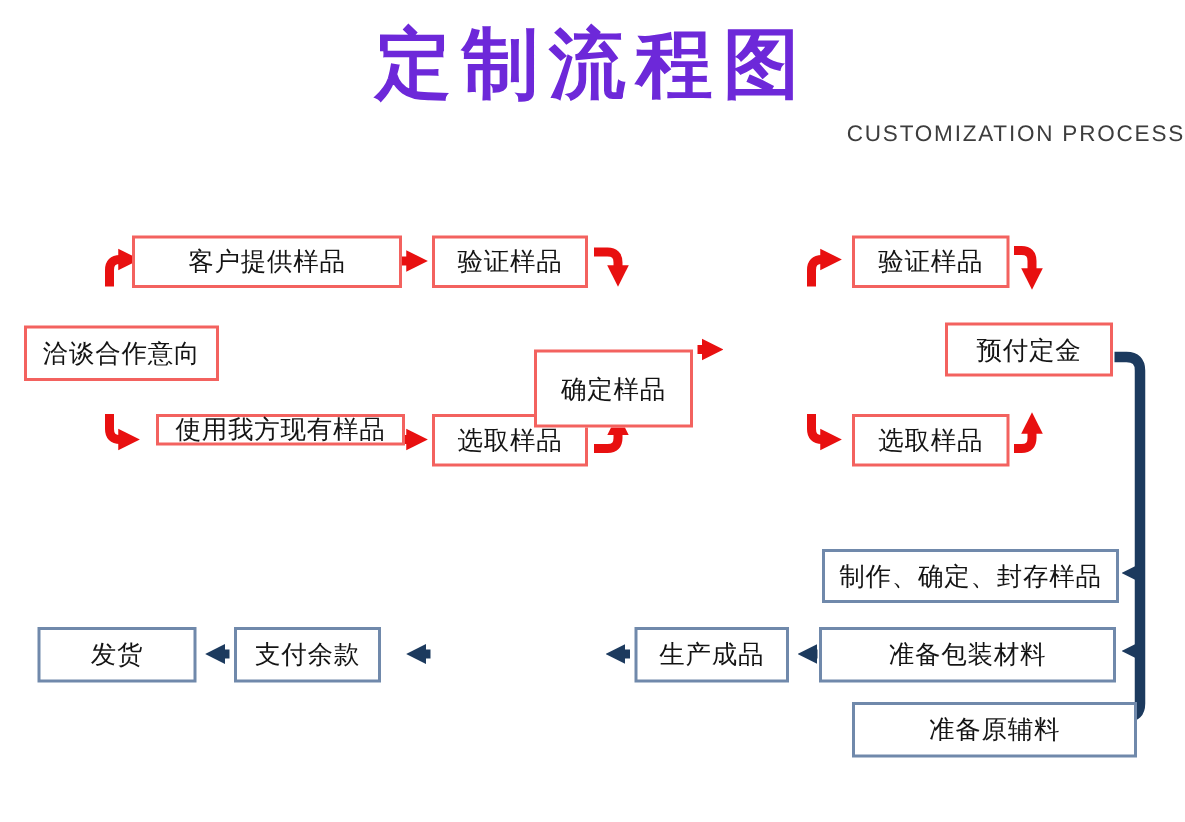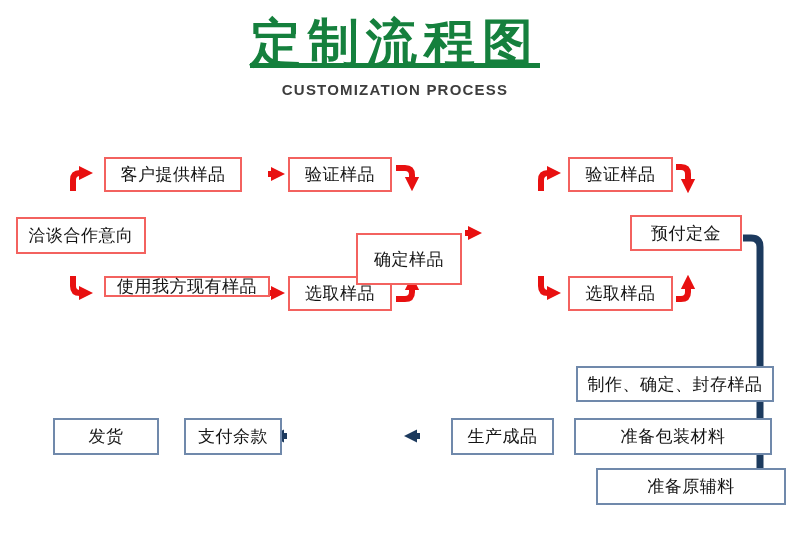--- a/index.html
+++ b/index.html
@@ -10,32 +10,32 @@
   }
   html,body{margin:0;padding:0;}
   body{
     width:790px;height:548px;background:#ffffff;overflow:hidden;position:relative;
     font-family:"Liberation Sans","DejaVu Sans",sans-serif;
   }
   .stage{position:absolute;inset:0;width:790px;height:548px;}
   .hdr{position:absolute;left:0;top:0;width:790px;text-align:center;}
   .hdr h1{
     margin:14px 0 0 0;font-size:51px;line-height:58px;font-weight:900;
-    color:#15803d;letter-spacing:7px;text-decoration:underline;
+    color:#6d28d9;letter-spacing:7px;
   }
   .hdr .sub{
-    margin-top:9px;font-size:15px;font-weight:700;color:#3d3d3d;letter-spacing:1.2px;
+    margin-top:9px;font-size:15px;font-weight:400;color:#3d3d3d;letter-spacing:1.2px;text-align:right;
   }
   .node{
     position:absolute;display:flex;align-items:center;justify-content:center;
     background:#fff;box-sizing:border-box;font-size:17px;color:#141414;
     white-space:nowrap;letter-spacing:0.5px;
   }
   .node.red{border:2px solid var(--red-box-border);}
-  .node.blue{border:2px solid var(--blue-box-border);margin-left:28px;}
+  .node.blue{border:2px solid var(--blue-box-border);}
   svg.wires{position:absolute;left:0;top:0;pointer-events:none;}
   .rwire{stroke:var(--red-arrow);stroke-width:6;fill:none;stroke-linejoin:round;stroke-linecap:butt;}
   .bwire{stroke:var(--blue-arrow);stroke-width:7;fill:none;stroke-linejoin:round;stroke-linecap:butt;}
   .bwire.thin{stroke-width:6;}
   .rhead{fill:var(--red-arrow);}
   .bhead{fill:var(--blue-arrow);}
 </style>
 </head>
 <body>
 
@@ -77,21 +77,21 @@
     <path class="bwire thin" d="M 760 382 L 759 382" marker-end="url(#bh)"></path>
     <path class="bwire thin" d="M 760 434 L 759 434" marker-end="url(#bh)"></path>
 
     <path class="bwire thin" d="M 545 436 L 543 436" marker-end="url(#bh)"></path>
     <path class="bwire thin" d="M 420 436 L 415 436" marker-end="url(#bh)"></path>
     <path class="bwire thin" d="M 287 436 L 282 436" marker-end="url(#bh)"></path>
     <path class="bwire thin" d="M 153 436 L 148 436" marker-end="url(#bh)"></path>
   </svg>
 
   <div class="node red" style="left:16px;top:217px;width:130px;height:37px">洽谈合作意向</div>
-  <div class="node red" style="left:104px;top:157px;width:138px;height:35px">客户提供样品</div>
+  <div class="node red" style="left:88px;top:157px;width:180px;height:35px">客户提供样品</div>
   <div class="node red" style="left:288px;top:157px;width:104px;height:35px">验证样品</div>
   <div class="node red" style="left:104px;top:276px;width:166px;height:21px">使用我方现有样品</div>
   <div class="node red" style="left:288px;top:276px;width:104px;height:35px">选取样品</div>
   <div class="node red" style="left:356px;top:233px;width:106px;height:52px">确定样品</div>
   <div class="node red" style="left:568px;top:157px;width:105px;height:35px">验证样品</div>
   <div class="node red" style="left:568px;top:276px;width:105px;height:35px">选取样品</div>
   <div class="node red" style="left:630px;top:215px;width:112px;height:36px">预付定金</div>
 
   <div class="node blue" style="left:548px;top:366px;width:198px;height:36px">制作、确定、封存样品</div>
   <div class="node blue" style="left:546px;top:418px;width:198px;height:37px">准备包装材料</div>

